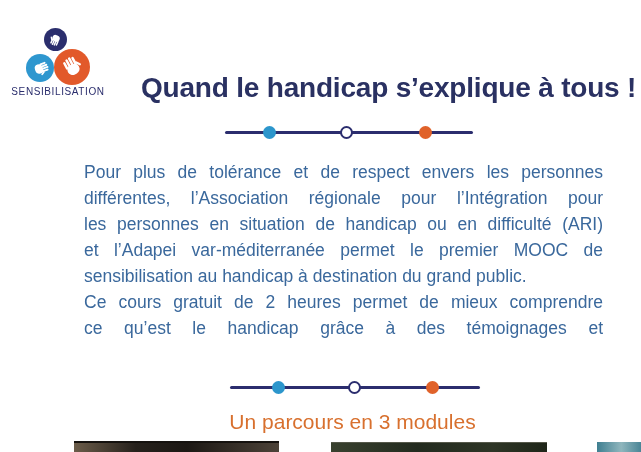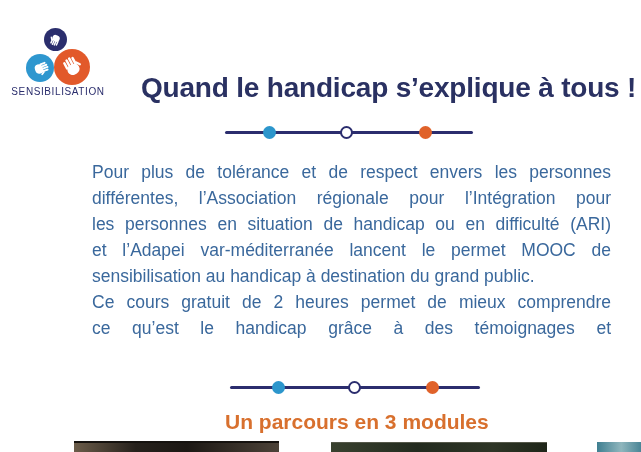--- a/index.html
+++ b/index.html
@@ -36,31 +36,31 @@
   .divider.d1{left:225px;top:126px;width:248px;}
   .divider.d1 .dot.blue{left:38px;}
   .divider.d1 .dot.white{left:115px;}
   .divider.d1 .dot.orange{left:194px;}
   .divider.d2{left:230px;top:381px;width:250px;}
   .divider.d2 .dot.blue{left:42px;}
   .divider.d2 .dot.white{left:118px;}
   .divider.d2 .dot.orange{left:196px;}
   
   .body-block{
-    position:absolute;left:92px;top:159px;width:519px;
+    position:absolute;left:84px;top:159px;width:519px;
     color:#3a689c;font-size:17.5px;line-height:26px;
   }
   .body-block .line{white-space:nowrap;}
   .body-block .line.j{
     white-space:normal;text-align:justify;text-align-last:justify;
   }
   
   .subtitle{
     position:absolute;left:225px;top:410px;width:255px;text-align:center;
-    color:#d8702e;font-size:21px;font-weight:700;letter-spacing:0px;white-space:nowrap;
+    color:#d8702e;font-size:21px;font-weight:400;letter-spacing:0px;white-space:nowrap;
   }
   
   .photo{position:absolute;bottom:0;}
   .photo.p1{
     left:74px;width:205px;height:9px;
     background:linear-gradient(90deg,#6b5c49 0%,#26211c 30%,#1c1814 55%,#4c4238 100%);
     border-top:2px solid #15120f;
   }
   .photo.p2{
     left:331px;width:216px;height:9px;
@@ -125,21 +125,21 @@
     <div class="rule"></div>
     <span class="dot blue"></span>
     <span class="dot white"></span>
     <span class="dot orange"></span>
   </div>
 
   <div class="body-block">
     <div class="line j">Pour plus de tolérance et de respect envers les personnes</div>
     <div class="line j">différentes, l’Association régionale pour l’Intégration pour</div>
     <div class="line j">les personnes en situation de handicap ou en difficulté (ARI)</div>
-    <div class="line j">et l’Adapei var-méditerranée lancent le permet MOOC de</div>
+    <div class="line j">et l’Adapei var-méditerranée permet le premier MOOC de</div>
     <div class="line">sensibilisation au handicap à destination du grand public.</div>
     <div class="line j">Ce cours gratuit de 2 heures permet de mieux comprendre</div>
     <div class="line j">ce qu’est le handicap grâce à des témoignages et</div>
   </div>
 
   <div class="divider d2">
     <div class="rule"></div>
     <span class="dot blue"></span>
     <span class="dot white"></span>
     <span class="dot orange"></span>

